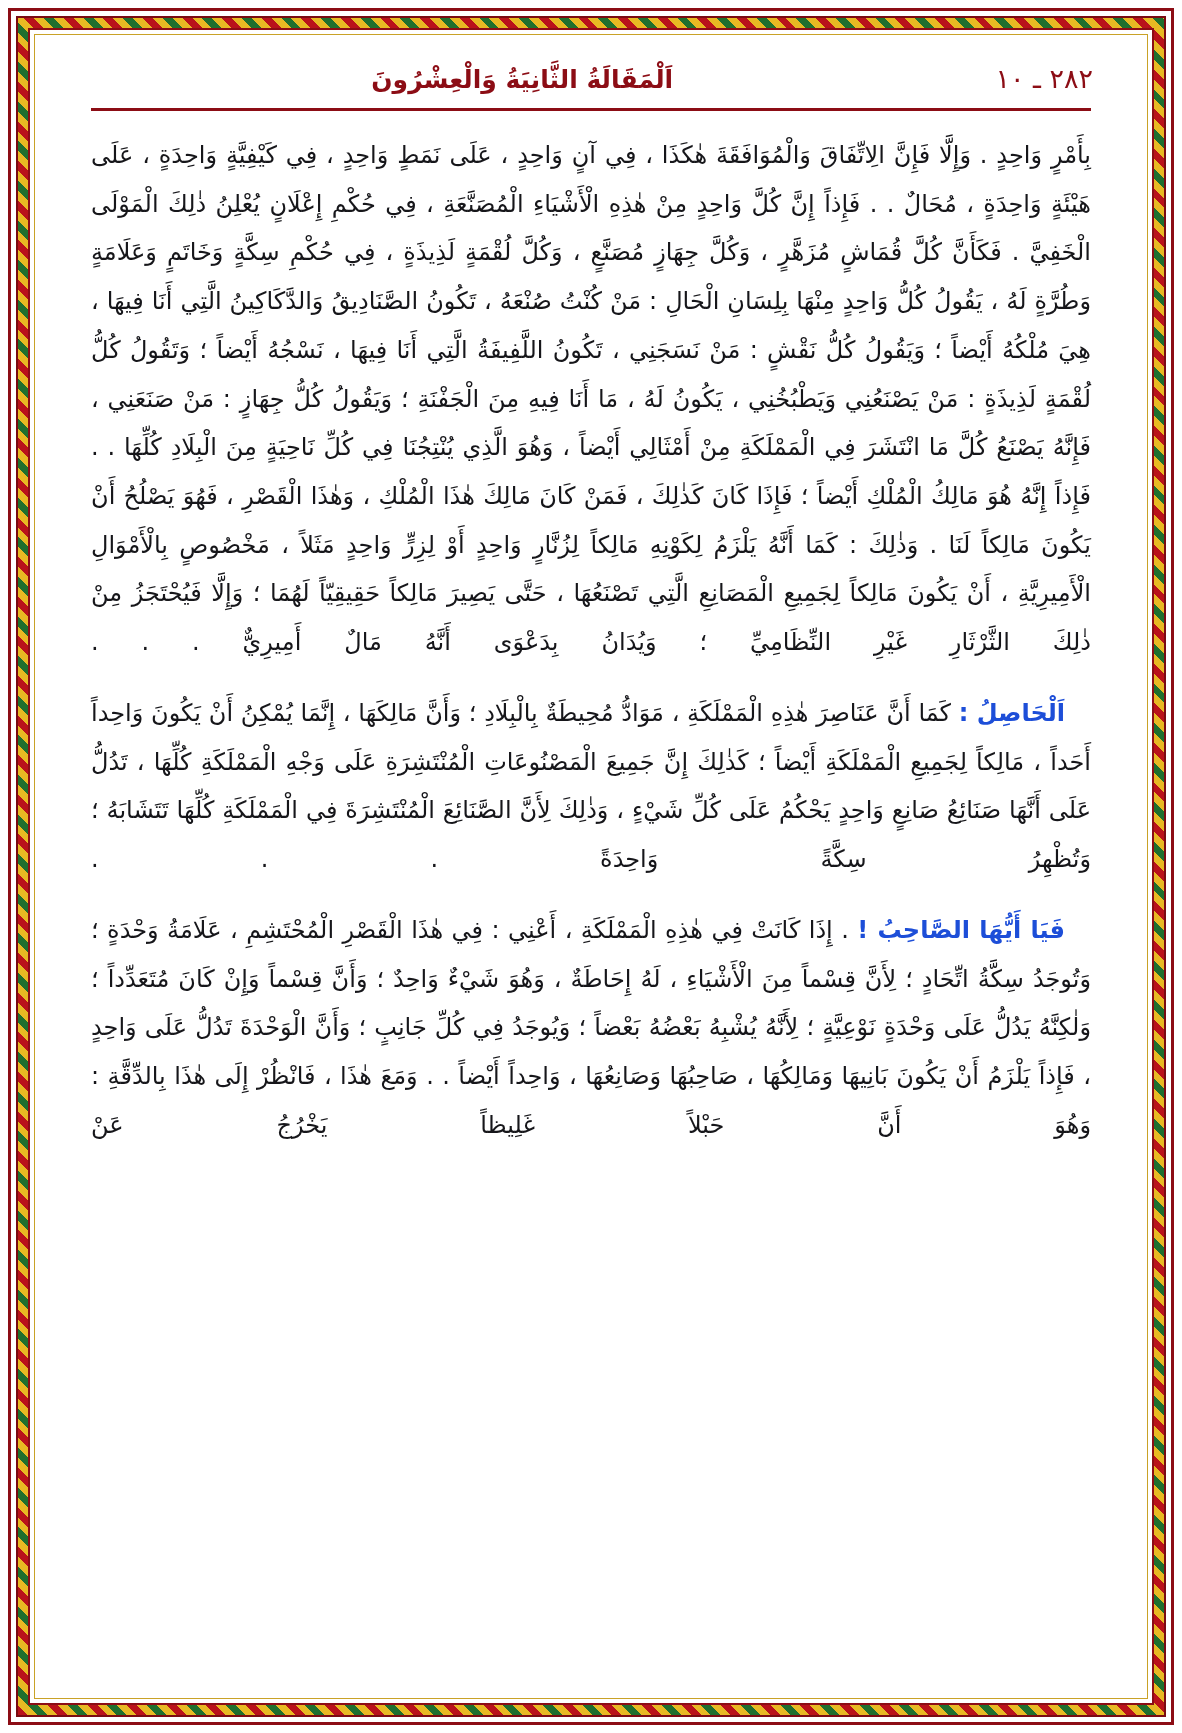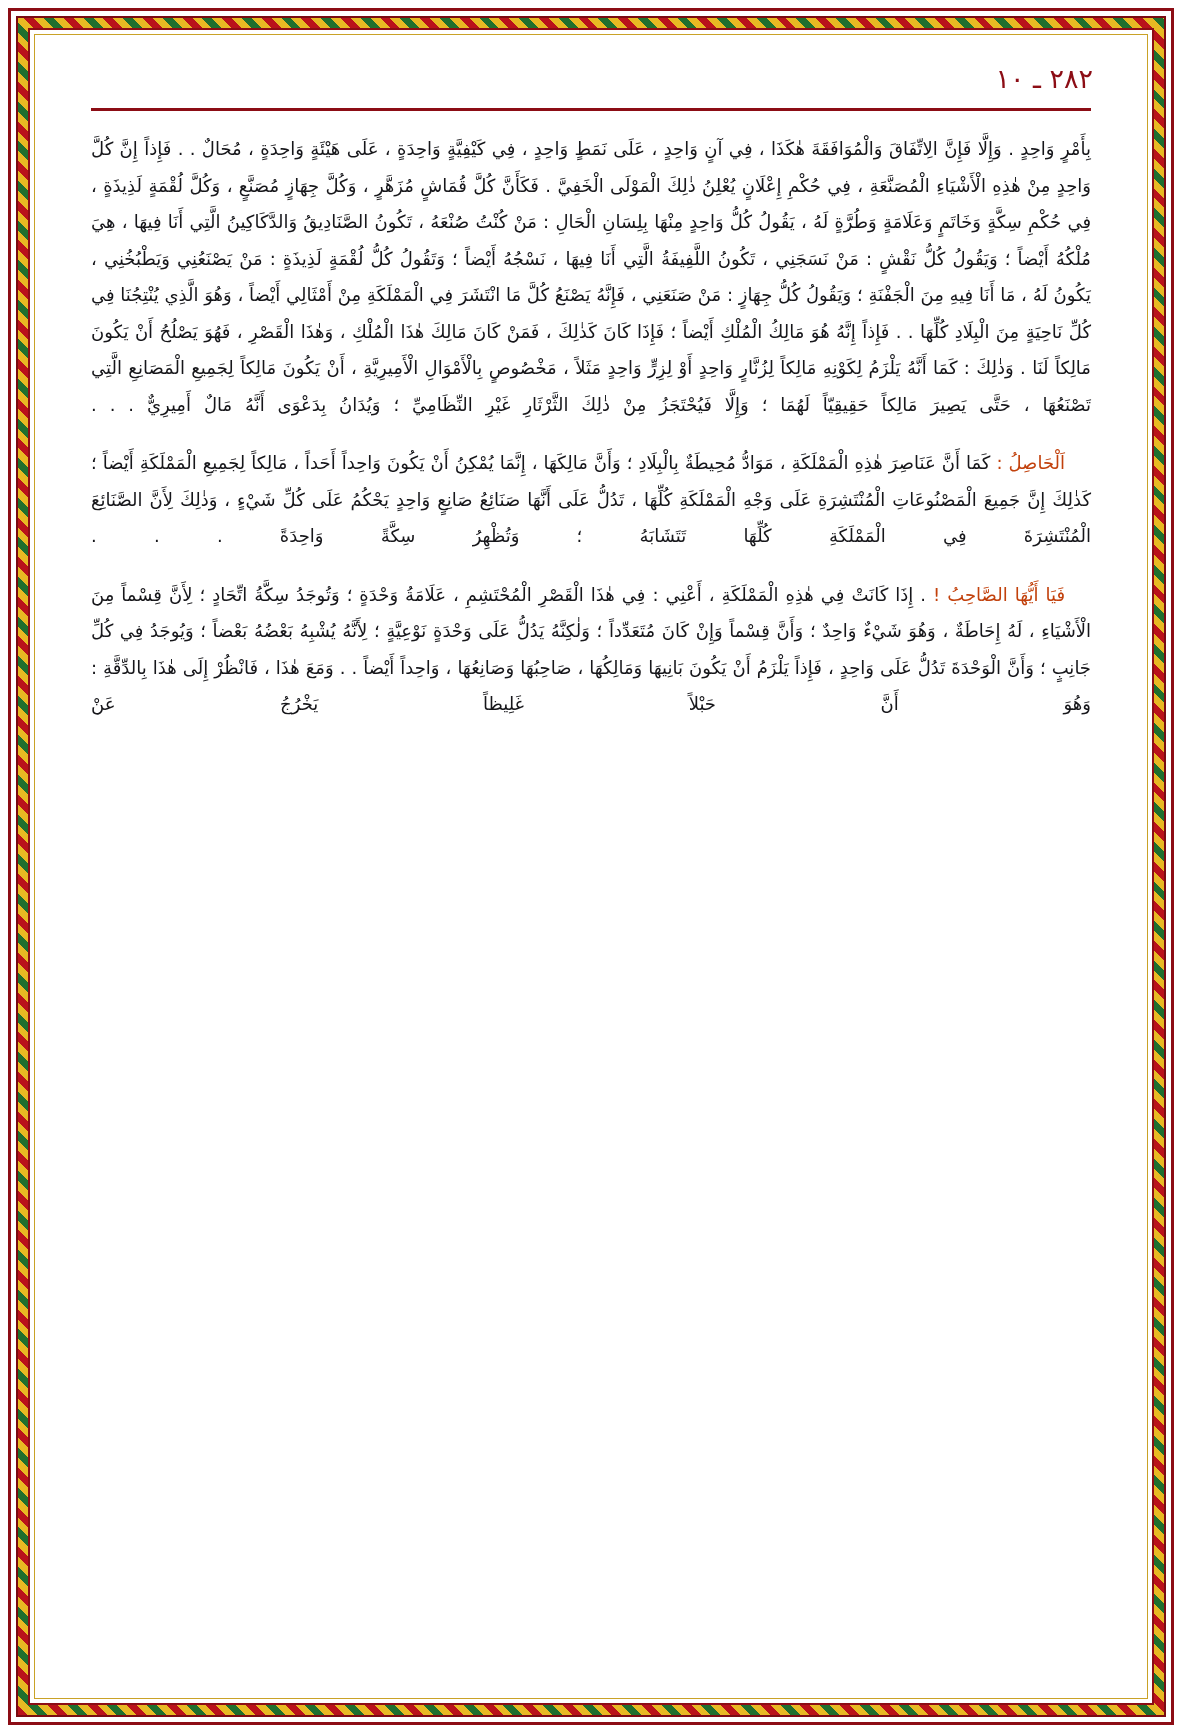--- a/index.html
+++ b/index.html
@@ -97,50 +97,51 @@
     background: #8c0d15;
   }
 
   
   .body-text {
     padding: 20px 30px 0 30px;
     direction: rtl;
     text-align: justify;
     text-align-last: justify;
     color: #16161a;
-    font-size: 18px;
+    font-size: 24px;
     line-height: 2.03;
   }
   .para {
     margin: 0 0 22px 0;
     text-align: justify;
     text-align-last: justify;
   }
   .para.last {
     margin-bottom: 0;
   }
   .para .lead {
-    color: #c2410c;
-    font-weight: normal;
+    color: #1d4ed8;
+    font-weight: bold;
   }
   .para.indent {
     text-indent: 26px;
   }
 </style>
 </head>
 <body>
 
 <div class="page">
   <div class="frame-outer">
     <div class="frame-band">
       <div class="frame-inner">
         <div class="frame-inner2">
 
           <div class="header">
             <div class="page-number">٢٨٢ ـ ١٠</div>
+            <div class="chapter-title">اَلْمَقَالَةُ الثَّانِيَةُ وَالْعِشْرُونَ</div>
           </div>
 
           <div class="header-rule"></div>
 
           <div class="body-text">
 
             <p class="para">
               <span>بِأَمْرٍ وَاحِدٍ . وَإِلَّا فَإِنَّ الِاتِّفَاقَ وَالْمُوَافَقَةَ هٰكَذَا ، فِي آنٍ وَاحِدٍ ، عَلَى نَمَطٍ وَاحِدٍ ، فِي كَيْفِيَّةٍ وَاحِدَةٍ ، عَلَى هَيْئَةٍ وَاحِدَةٍ ، مُحَالٌ . . فَإِذاً إِنَّ كُلَّ وَاحِدٍ مِنْ هٰذِهِ الْأَشْيَاءِ الْمُصَنَّعَةِ ، فِي حُكْمِ إِعْلَانٍ يُعْلِنُ ذٰلِكَ الْمَوْلَى الْخَفِيَّ . فَكَأَنَّ كُلَّ قُمَاشٍ مُزَهَّرٍ ، وَكُلَّ جِهَازٍ مُصَنَّعٍ ، وَكُلَّ لُقْمَةٍ لَذِيذَةٍ ، فِي حُكْمِ سِكَّةٍ وَخَاتَمٍ وَعَلَامَةٍ وَطُرَّةٍ لَهُ ، يَقُولُ كُلُّ وَاحِدٍ مِنْهَا بِلِسَانِ الْحَالِ : مَنْ كُنْتُ صُنْعَهُ ، تَكُونُ الصَّنَادِيقُ وَالدَّكَاكِينُ الَّتِي أَنَا فِيهَا ، هِيَ مُلْكُهُ أَيْضاً ؛ وَيَقُولُ كُلُّ نَقْشٍ : مَنْ نَسَجَنِي ، تَكُونُ اللَّفِيفَةُ الَّتِي أَنَا فِيهَا ، نَسْجُهُ أَيْضاً ؛ وَتَقُولُ كُلُّ لُقْمَةٍ لَذِيذَةٍ : مَنْ يَصْنَعُنِي وَيَطْبُخُنِي ، يَكُونُ لَهُ ، مَا أَنَا فِيهِ مِنَ الْجَفْنَةِ ؛ وَيَقُولُ كُلُّ جِهَازٍ : مَنْ صَنَعَنِي ، فَإِنَّهُ يَصْنَعُ كُلَّ مَا انْتَشَرَ فِي الْمَمْلَكَةِ مِنْ أَمْثَالِي أَيْضاً ، وَهُوَ الَّذِي يُنْتِجُنَا فِي كُلِّ نَاحِيَةٍ مِنَ الْبِلَادِ كُلِّهَا . . فَإِذاً إِنَّهُ هُوَ مَالِكُ الْمُلْكِ أَيْضاً ؛ فَإِذَا كَانَ كَذٰلِكَ ، فَمَنْ كَانَ مَالِكَ هٰذَا الْمُلْكِ ، وَهٰذَا الْقَصْرِ ، فَهُوَ يَصْلُحُ أَنْ يَكُونَ مَالِكاً لَنَا . وَذٰلِكَ : كَمَا أَنَّهُ يَلْزَمُ لِكَوْنِهِ مَالِكاً لِزُنَّارٍ وَاحِدٍ أَوْ لِزِرٍّ وَاحِدٍ مَثَلاً ، مَخْصُوصٍ بِالْأَمْوَالِ الْأَمِيرِيَّةِ ، أَنْ يَكُونَ مَالِكاً لِجَمِيعِ الْمَصَانِعِ الَّتِي تَصْنَعُهَا ، حَتَّى يَصِيرَ مَالِكاً حَقِيقِيّاً لَهُمَا ؛ وَإِلَّا فَيُحْتَجَزُ مِنْ ذٰلِكَ الثَّرْثَارِ غَيْرِ النِّظَامِيِّ ؛ وَيُدَانُ بِدَعْوَى أَنَّهُ مَالٌ أَمِيرِيٌّ . . .</span>
             </p>
 

